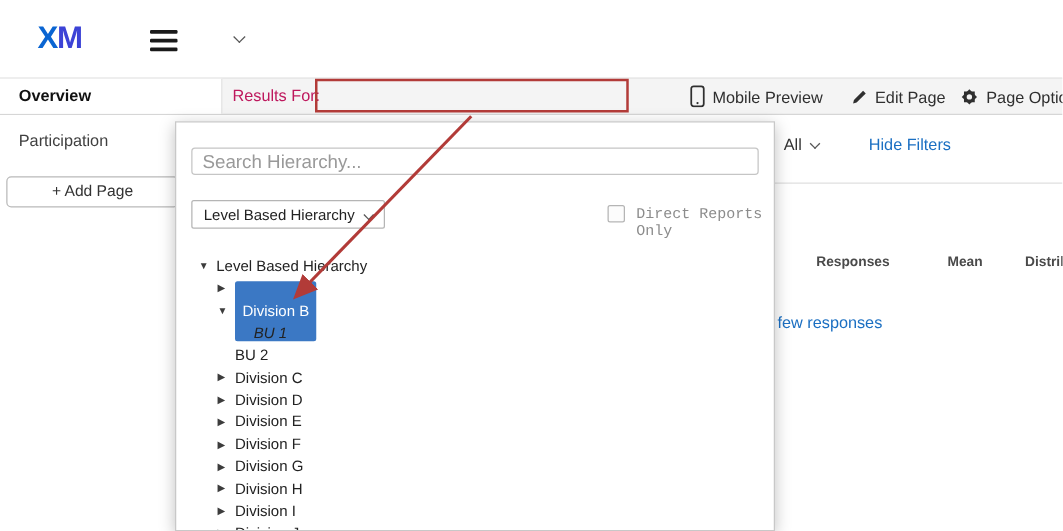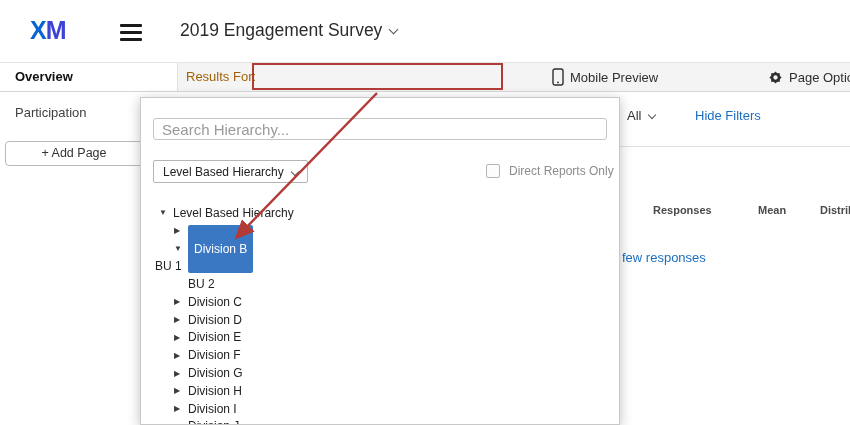--- a/index.html
+++ b/index.html
@@ -20,21 +20,21 @@
   .logo .m { color: #3c43d6; }
   .burger { left: 108px; top: 24px; width: 22px; cursor: pointer; }
   .burger i { display: block; width: 22px; height: 2.5px; background: #1a1a1a; border-radius: 1px; margin-bottom: 4.5px; }
   .survey-title { left: 168px; top: 20px; font-size: 17.5px; font-weight: 500; color: #2b2b2b; cursor: pointer; }
   .chev { display: inline-block; width: 7px; height: 7px; border-right: 1.6px solid #555; border-bottom: 1.6px solid #555; transform: rotate(45deg); margin-left: 8px; vertical-align: 3px; }
   .chev.small { width: 6px; height: 6px; vertical-align: 2px; }
 
   
   .navrow { left: 0; top: 62px; width: 850px; height: 30px; background: #f4f4f4; border-top: 1px solid #e4e4e4; border-bottom: 1px solid #d6d6d6; }
   .overview-tab { left: 0; top: 0; width: 178px; height: 28px; background: #ffffff; border-right: 1px solid #e0e0e0; line-height: 28px; padding-left: 15px; font-size: 13px; font-weight: 700; color: #101010; cursor: pointer; }
-  .results-for { left: 186px; top: 0; line-height: 28px; font-size: 13px; color: #a16207; }
+  .results-for { left: 186px; top: 0; line-height: 28px; font-size: 13px; color: #be185d; }
   .hier-trigger { left: 263px; top: 0; line-height: 28px; font-size: 13px; font-weight: 600; color: #2e2e2e; cursor: pointer; }
   .redbox { left: 252px; top: 63px; width: 251px; height: 27px; border: 2px solid #b23b38; z-index: 7; pointer-events: none; }
   .nav-action { top: 0; height: 28px; display: flex; align-items: center; gap: 6px; font-size: 13px; color: #2f2f2f; cursor: pointer; white-space: nowrap; }
   .mobile-preview { left: 552px; }
   .edit-page { left: 681px; }
   .page-options { left: 768px; }
 
   
   .sidebar-item { left: 15px; top: 105px; font-size: 13px; color: #3f3f3f; cursor: pointer; }
   .add-page-btn { left: 5px; top: 141px; width: 138px; height: 25px; background: #fff; border: 1px solid #b9b9b9; border-radius: 4px; font-size: 12.5px; color: #333; text-align: center; line-height: 23px; cursor: pointer; }
@@ -48,21 +48,21 @@
   .ch-mean { left: 758px; }
   .ch-distribution { left: 820px; }
   .few-responses { left: 622px; top: 250px; font-size: 13px; color: #1b6fc2; cursor: pointer; white-space: nowrap; }
 
   
   .panel { left: 140px; top: 97px; width: 480px; height: 328px; background: #fff; border: 1px solid #c8c8c8; box-shadow: 0 3px 12px rgba(0,0,0,0.25); z-index: 5; overflow: hidden; }
   .panel .search { position: absolute; left: 12px; top: 20px; width: 454px; height: 22px; border: 1px solid #c5c5c5; border-radius: 3px; padding: 0 8px; font-size: 15px; font-family: "Liberation Sans", sans-serif; color: #333; outline: none; }
   .panel .search::placeholder { color: #999; }
   .hier-select { position: absolute; left: 12px; top: 62px; height: 23px; padding: 0 9px; border: 1px solid #b5b5b5; border-radius: 2px; background: #fff; display: inline-flex; align-items: center; font-size: 12px; color: #222; cursor: pointer; }
   .dr-checkbox { position: absolute; left: 345px; top: 66px; width: 14px; height: 14px; border: 1px solid #b5b5b5; border-radius: 2px; background: #fcfcfc; cursor: pointer; }
-  .dr-label { position: absolute; left: 368px; top: 66px; font-size: 12px; color: #8c8c8c; }
+  .dr-label { position: absolute; left: 368px; top: 66px; font-size: 12px; color: #8c8c8c; font-family: Liberation Mono, monospace; }
 
   .tree { position: absolute; left: 0; top: 106px; right: 0; bottom: 0; overflow: hidden; }
   .tree-row { height: 17.8px; display: flex; align-items: center; font-size: 12px; color: #222; cursor: pointer; }
   .tree-arrow { display: inline-block; width: 14px; font-size: 8px; color: #3c3c3c; text-align: left; }
   .tree-label { white-space: nowrap; }
   .tree-label.selected { background: #3b78c4; color: #fff; padding: 17px 6px; border-radius: 2px; }
 
   
   .annot { left: 0; top: 0; width: 850px; height: 425px; z-index: 10; pointer-events: none; }
 
@@ -74,36 +74,44 @@
 <div class="abs topbar">
   <div class="abs logo">
     <span class="x">X</span><span class="m">M</span>
   </div>
   <div class="abs burger">
     <i></i>
       <i></i>
       <i></i>
   </div>
   <div class="abs survey-title">
-    <span>2019 Engagement Survey</span><span class="chev"></span>
+    <span class="chev"></span>
   </div>
 </div>
 
 <div class="abs navrow">
   <div class="abs overview-tab">Overview</div>
   <div class="abs results-for">Results For:</div>
   <div class="abs nav-action mobile-preview">
     <span class="icon">
       <svg width="12" height="18" viewBox="0 0 12 18">
           <rect x="1" y="1" width="10" height="16" rx="2" fill="none" stroke="#2f2f2f" stroke-width="1.4"></rect>
           <circle cx="6" cy="14.4" r="0.9" fill="#2f2f2f"></circle>
         </svg>
     </span>
     <span>Mobile Preview</span>
   </div>
+  <div class="abs nav-action edit-page">
+    <span class="icon">
+      <svg width="13" height="13" viewBox="0 0 14 14">
+          <path d="M1.6 12.6 L4.6 11.9 L12.5 4 L10.2 1.7 L2.3 9.6 Z" fill="#2f2f2f"></path>
+        </svg>
+    </span>
+    <span>Edit Page</span>
+  </div>
   <div class="abs nav-action page-options">
     <span class="icon">
       <svg width="15" height="15" viewBox="0 0 16 16">
           <g fill="#2f2f2f">
             <rect x="3.4" y="3.4" width="9.2" height="9.2"></rect>
             <rect x="3.4" y="3.4" width="9.2" height="9.2" transform="rotate(45 8 8)"></rect>
           </g>
           <circle cx="8" cy="8" r="2.3" fill="#f4f4f4"></circle>
         </svg>
     </span>
@@ -139,21 +147,21 @@
         <span class="tree-label">Level Based Hierarchy</span>
       </div>
       <div class="tree-row" style="padding-left: 33px;">
         <span class="tree-arrow">▶</span>
         <span class="tree-label">Division A</span>
       </div>
       <div class="tree-row" style="padding-left: 33px;">
         <span class="tree-arrow">▼</span>
         <span class="tree-label selected">Division B</span>
       </div>
-      <div class="tree-row" style="">
+      <div class="tree-row" style="padding-left: 48px; font-style: italic;">
         <span class="tree-arrow"></span>
         <span class="tree-label">BU 1</span>
       </div>
       <div class="tree-row" style="padding-left: 33px;">
         <span class="tree-arrow"></span>
         <span class="tree-label">BU 2</span>
       </div>
       <div class="tree-row" style="padding-left: 33px;">
         <span class="tree-arrow">▶</span>
         <span class="tree-label">Division C</span>

